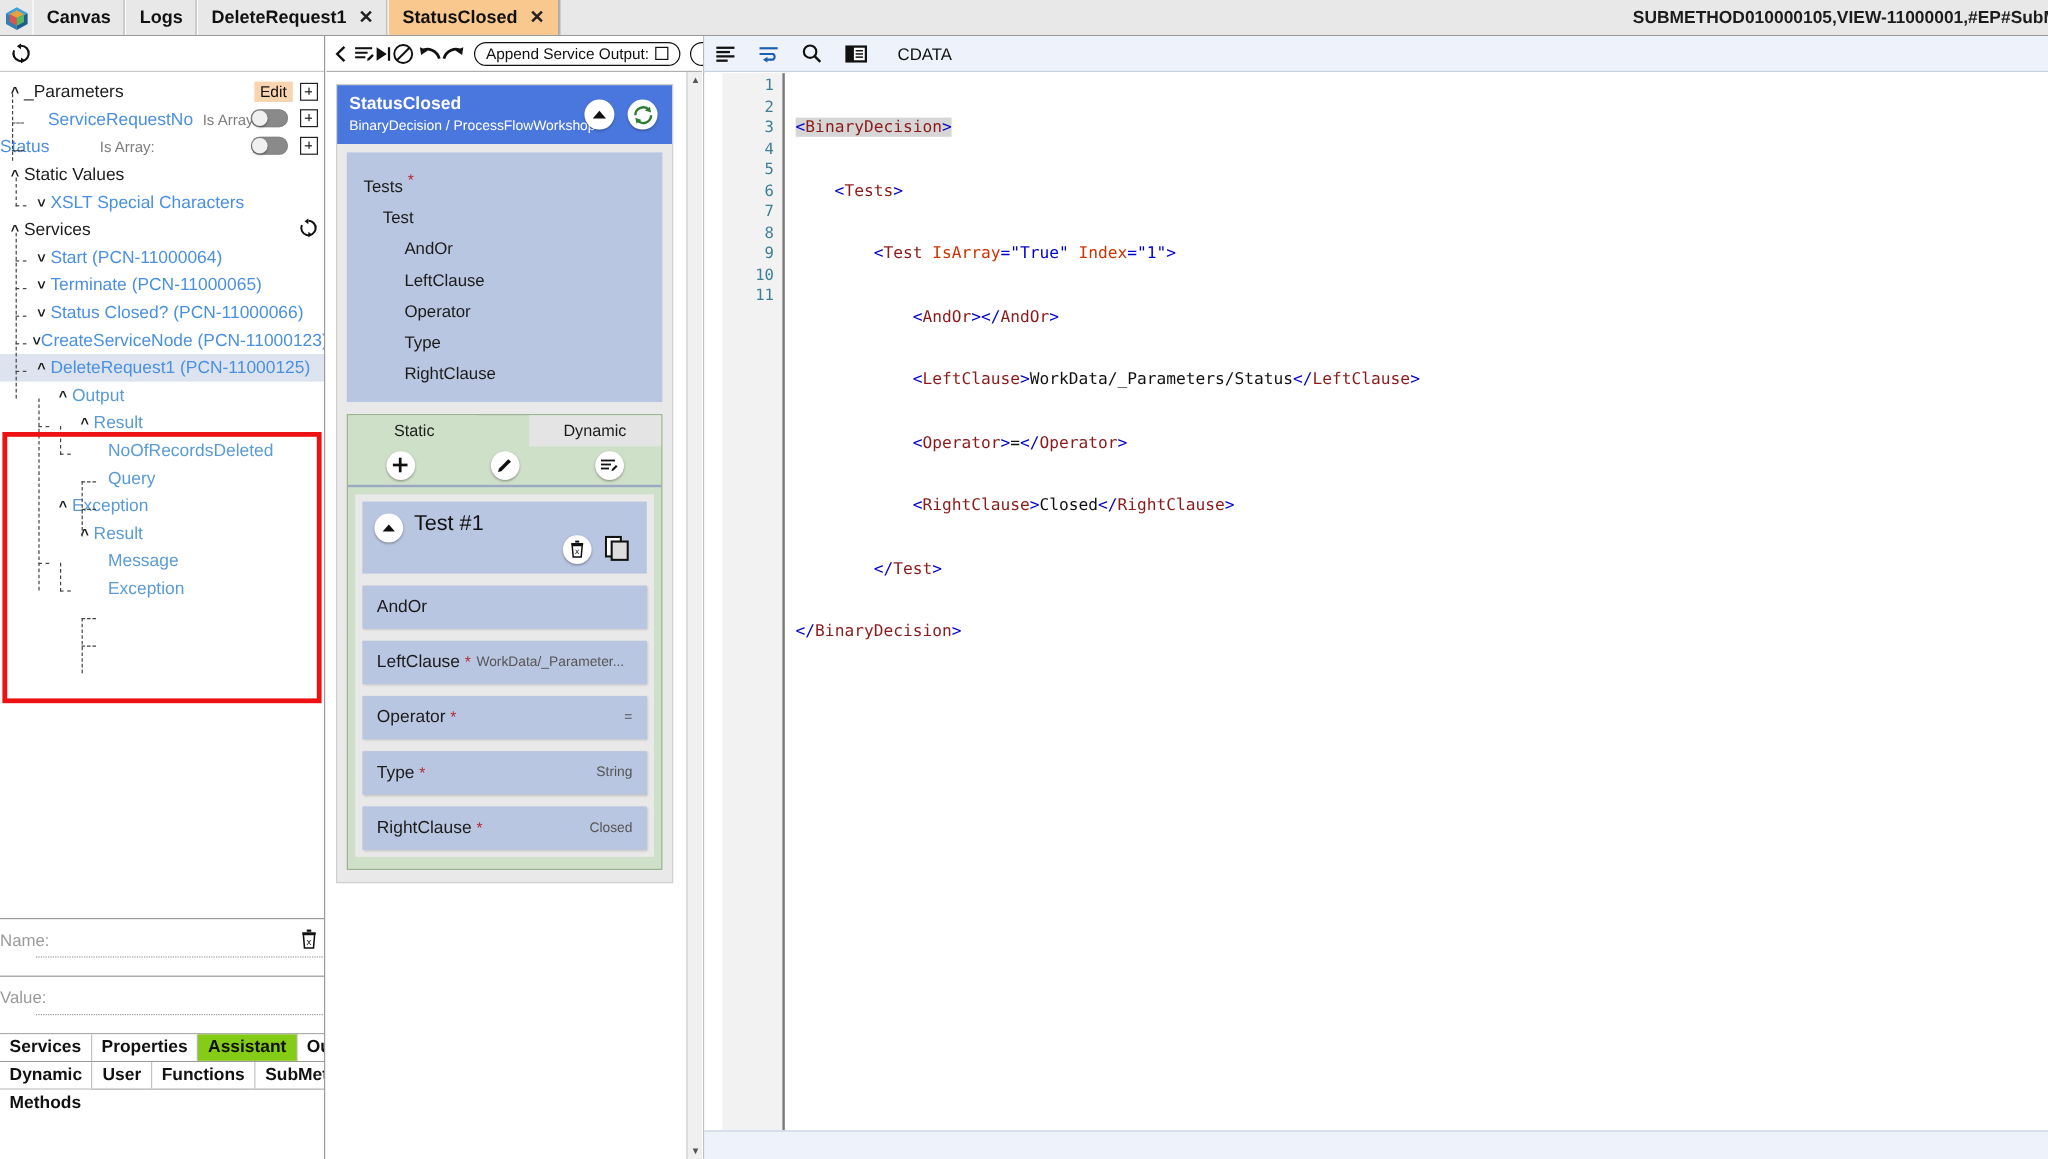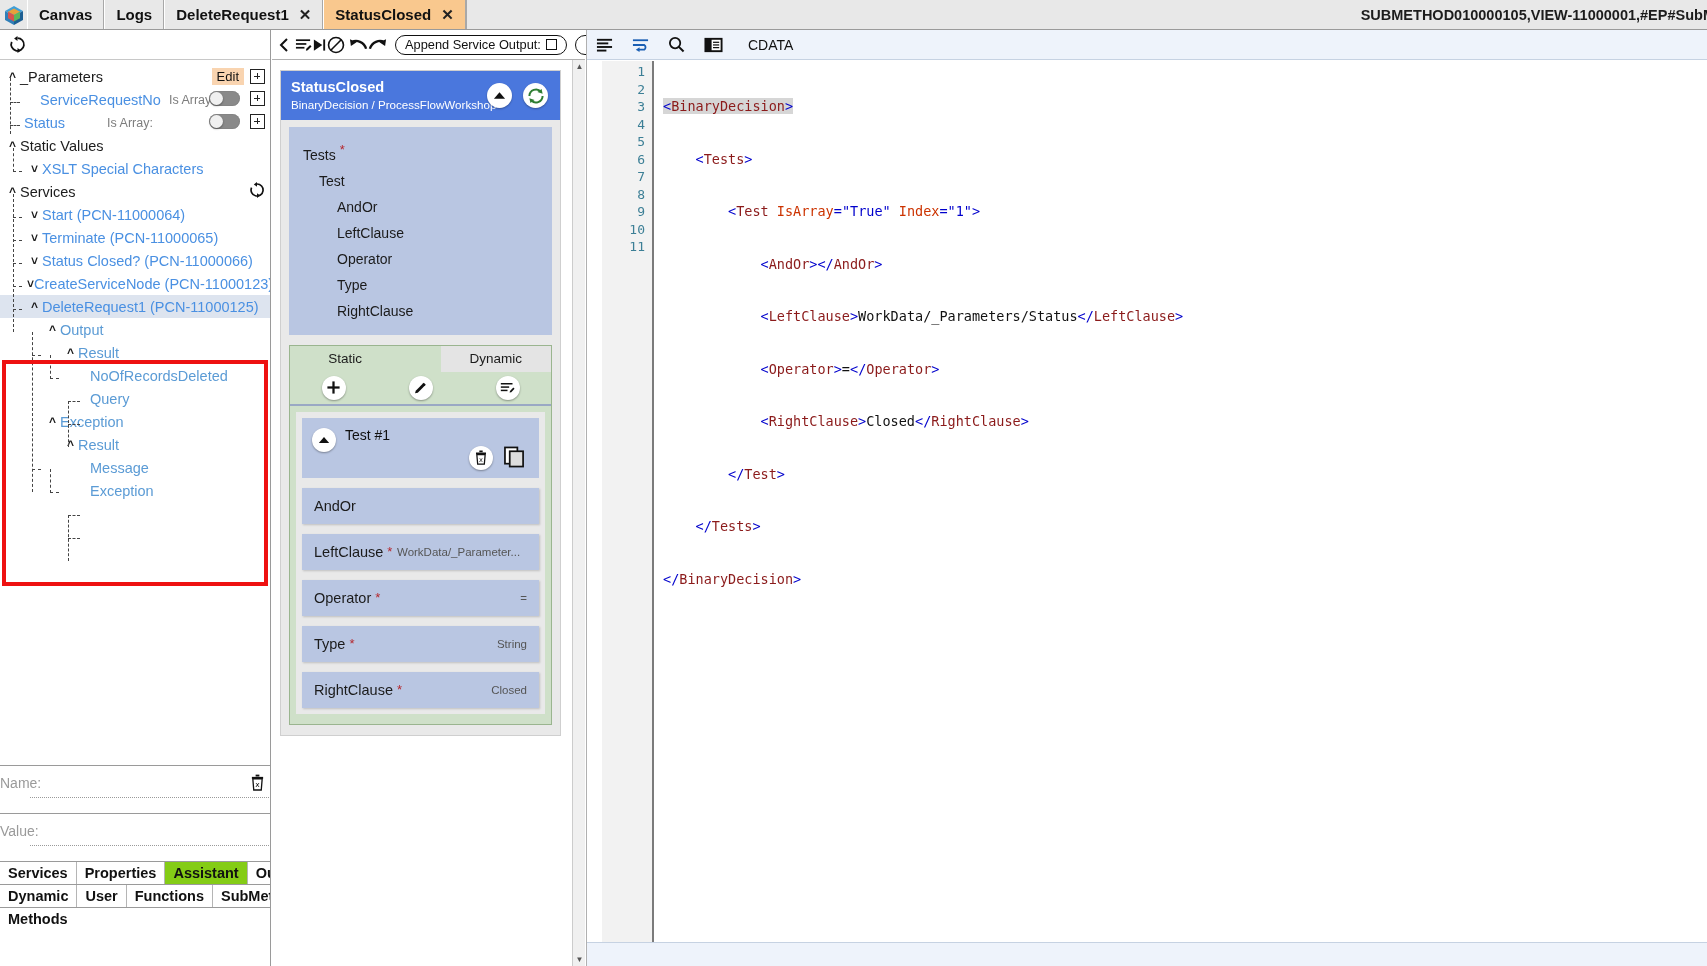--- a/index.html
+++ b/index.html
@@ -189,21 +189,21 @@
   }
   .circ-dark {
     width: 24px; height: 24px; border-radius: 50%; background: #fff;
     display: flex; align-items: center; justify-content: center;
     box-shadow: 0 1px 2px rgba(0,0,0,.35);
   }
   .test-body { background: #e9e9e9; margin: 6px 6px 0 6px; padding: 6px; }
   .test-head {
     background: #b9c6e2; height: 60px; position: relative; padding: 8px 10px;
   }
-  .test-head .tt { font-size: 14px; color: #111; margin-left: 33px; }
+  .test-head .tt { font-size: 18px; color: #111; margin-left: 33px; }
   .field {
     background: #b9c6e2; height: 36px; margin-top: 10px;
     display: flex; align-items: center; padding: 0 12px;
     box-shadow: 1px 1px 2px rgba(0,0,0,.18);
     position: relative;
   }
   .field .fl { font-size: 14.5px; color: #1b1b1b; }
   .star { color: #b5282e; font-size: 13px; margin-left: 4px; vertical-align: super; }
   .fval {
     position: absolute; right: 12px; font-size: 11.5px; color: #555;
@@ -320,21 +320,21 @@
         <span class="t-label-blue">ServiceRequestNo</span>
         <span class="is-array">Is Array:</span>
         <span class="rowright">
           <span class="toggle">
               <span class="knob"></span>
             </span>
           <span class="plusbox" style="margin-left:10px;"></span>
         </span>
       </div>
 
-      <div class="trow" style="padding-left:24px;">
+      <div class="trow" style="">
         <span class="t-label-blue">Status</span>
         <span class="is-array" style="margin-left:42px;">Is Array:</span>
         <span class="rowright">
           <span class="toggle">
               <span class="knob"></span>
             </span>
           <span class="plusbox" style="margin-left:10px;"></span>
         </span>
       </div>
 
@@ -697,21 +697,20 @@
       </div>
       <div class="codelines">
         <div><span class="sel-box"><span class="k-tag">&lt;</span><span class="k-name">BinaryDecision</span><span class="k-tag">&gt;</span></span></div>
         <div>    <span class="k-tag">&lt;</span><span class="k-name">Tests</span><span class="k-tag">&gt;</span></div>
         <div>        <span class="k-tag">&lt;</span><span class="k-name">Test</span> <span class="k-attr">IsArray</span><span class="k-tag">=</span><span class="k-val">"True"</span> <span class="k-attr">Index</span><span class="k-tag">=</span><span class="k-val">"1"</span><span class="k-tag">&gt;</span></div>
         <div>            <span class="k-tag">&lt;</span><span class="k-name">AndOr</span><span class="k-tag">&gt;&lt;/</span><span class="k-name">AndOr</span><span class="k-tag">&gt;</span></div>
         <div>            <span class="k-tag">&lt;</span><span class="k-name">LeftClause</span><span class="k-tag">&gt;</span><span class="k-txt">WorkData/_Parameters/Status</span><span class="k-tag">&lt;/</span><span class="k-name">LeftClause</span><span class="k-tag">&gt;</span></div>
         <div>            <span class="k-tag">&lt;</span><span class="k-name">Operator</span><span class="k-tag">&gt;</span><span class="k-txt">=</span><span class="k-tag">&lt;/</span><span class="k-name">Operator</span><span class="k-tag">&gt;</span></div>
         <div>            <span class="k-tag">&lt;</span><span class="k-name">RightClause</span><span class="k-tag">&gt;</span><span class="k-txt">Closed</span><span class="k-tag">&lt;/</span><span class="k-name">RightClause</span><span class="k-tag">&gt;</span></div>
         <div>        <span class="k-tag">&lt;/</span><span class="k-name">Test</span><span class="k-tag">&gt;</span></div>
-        <div>    <span class="k-tag">&lt;/</span><span class="k-name">Tests</span><span class="k-tag">&gt;</span></div>
         <div><span class="k-tag">&lt;/</span><span class="k-name">BinaryDecision</span><span class="k-tag">&gt;</span></div>
       </div>
     </div>
 
     <div class="code-statusbar"></div>
   </div>
 
 </div>
 
 </body></html>

